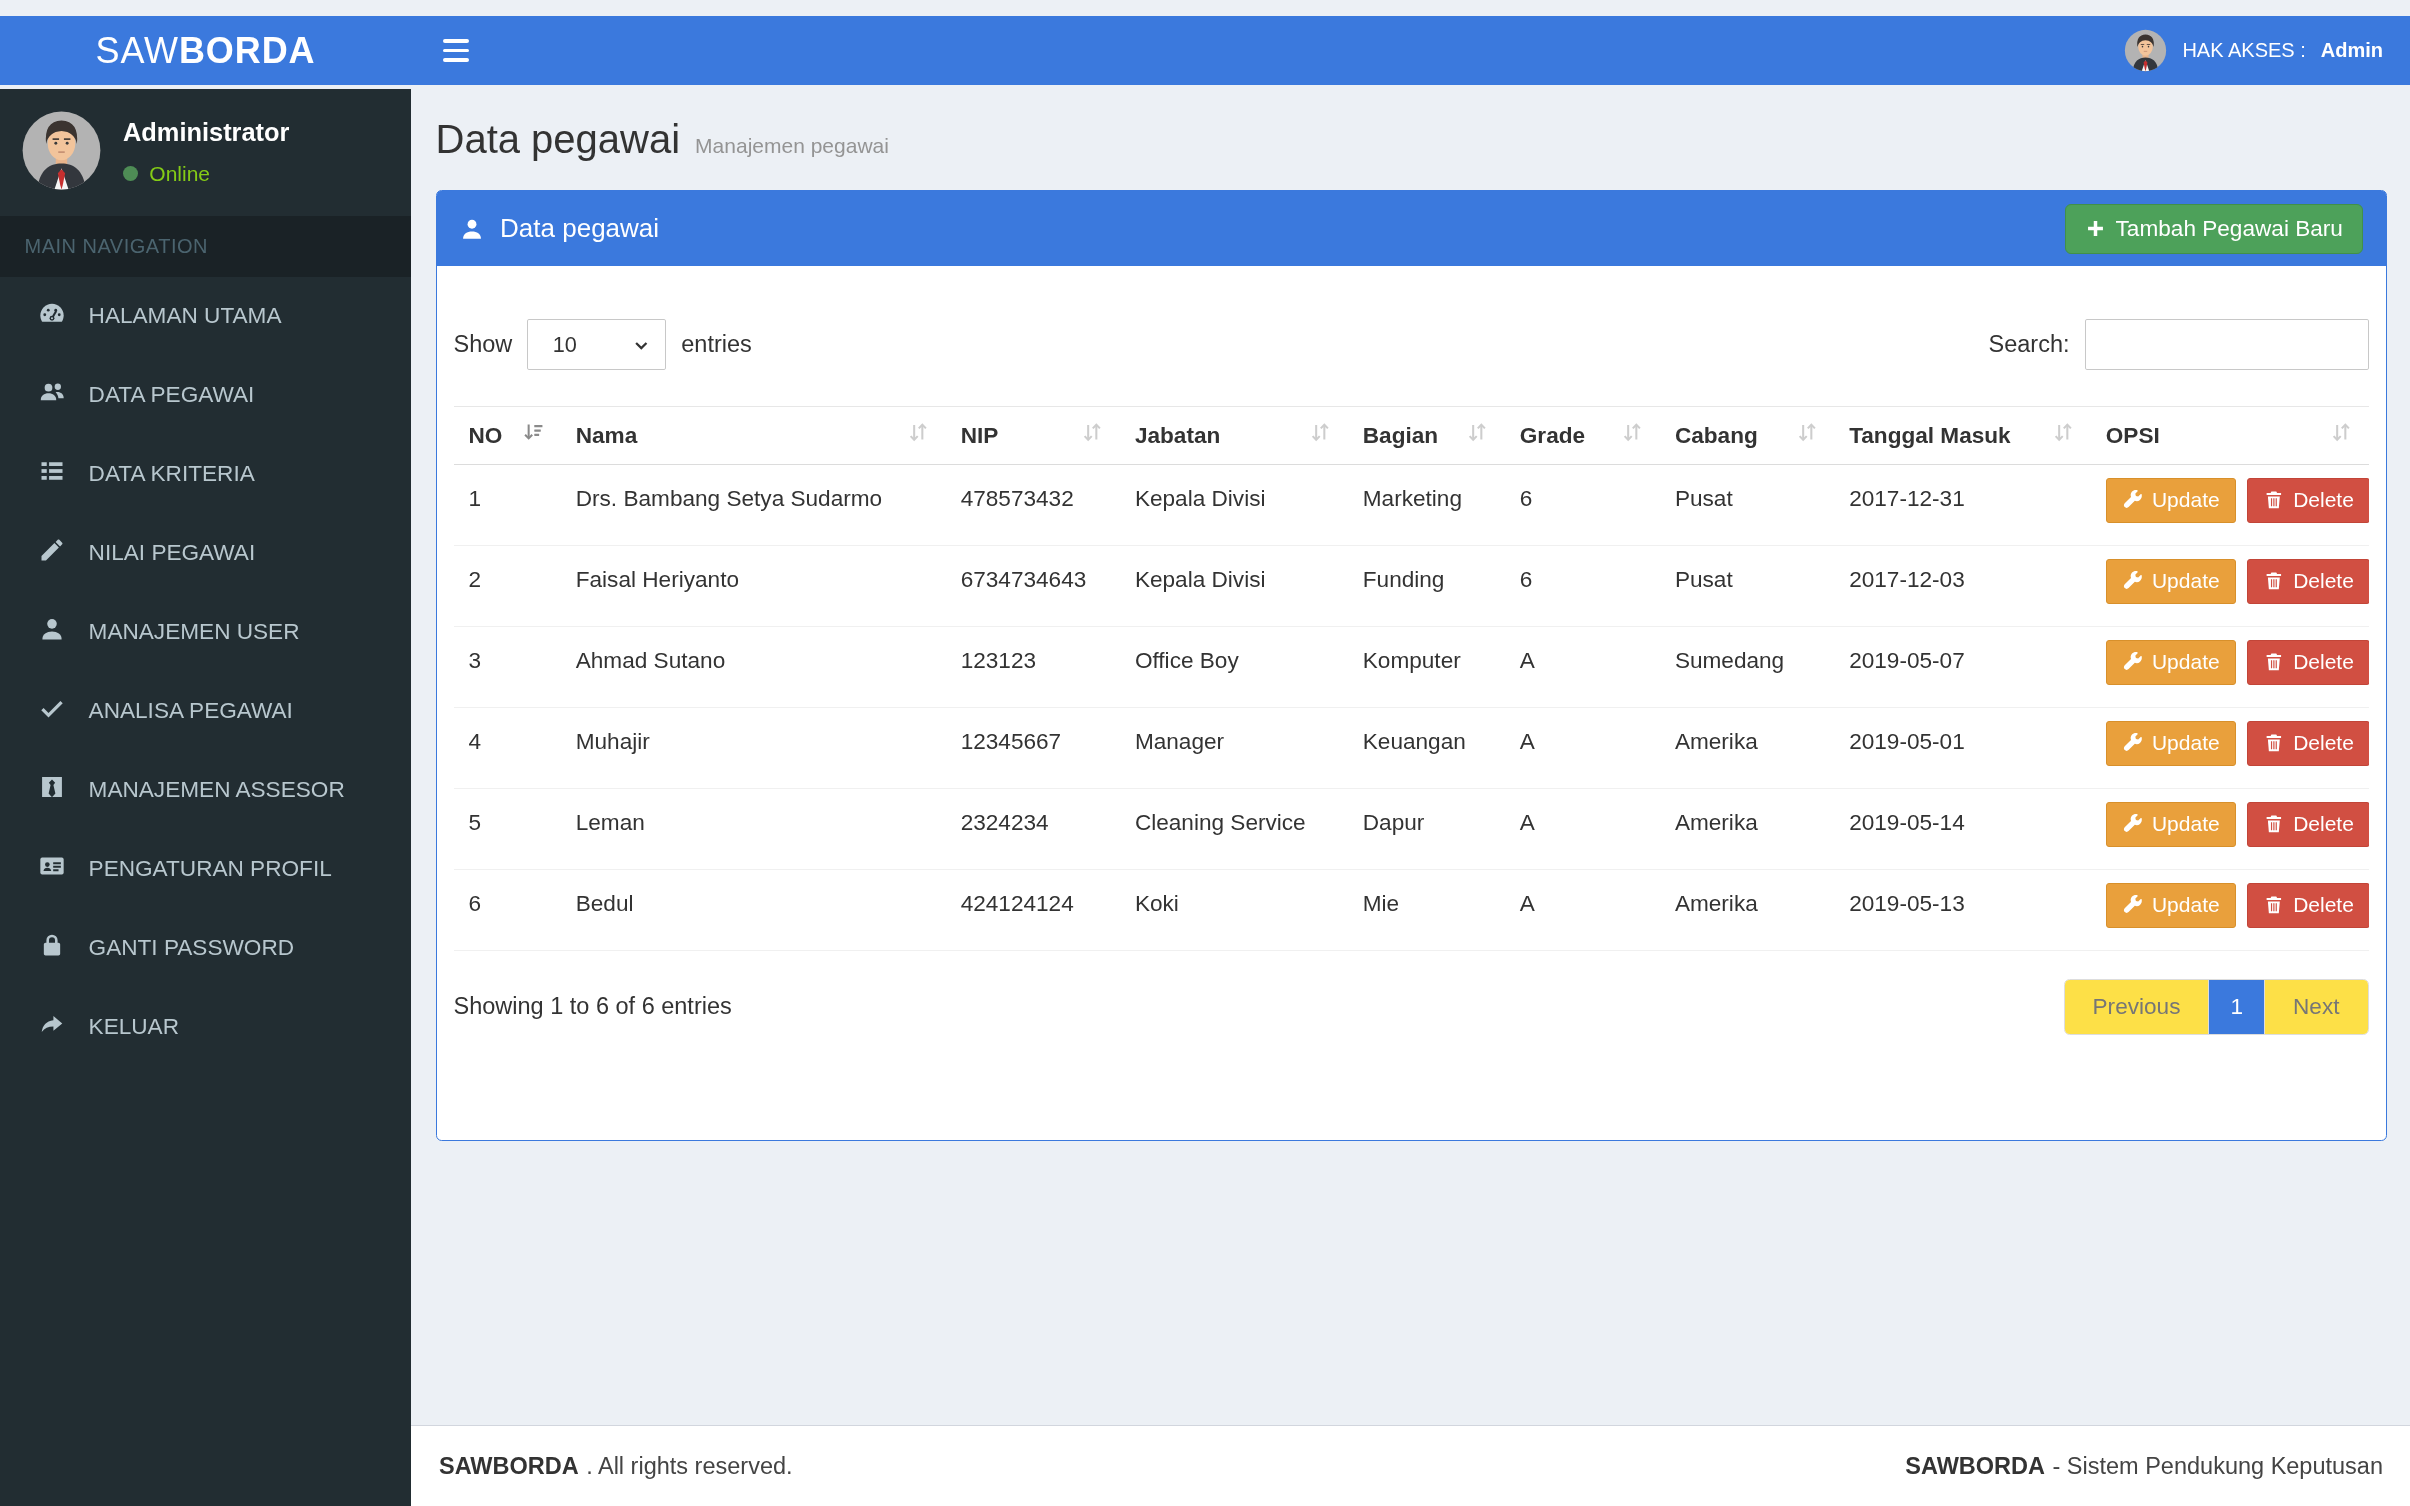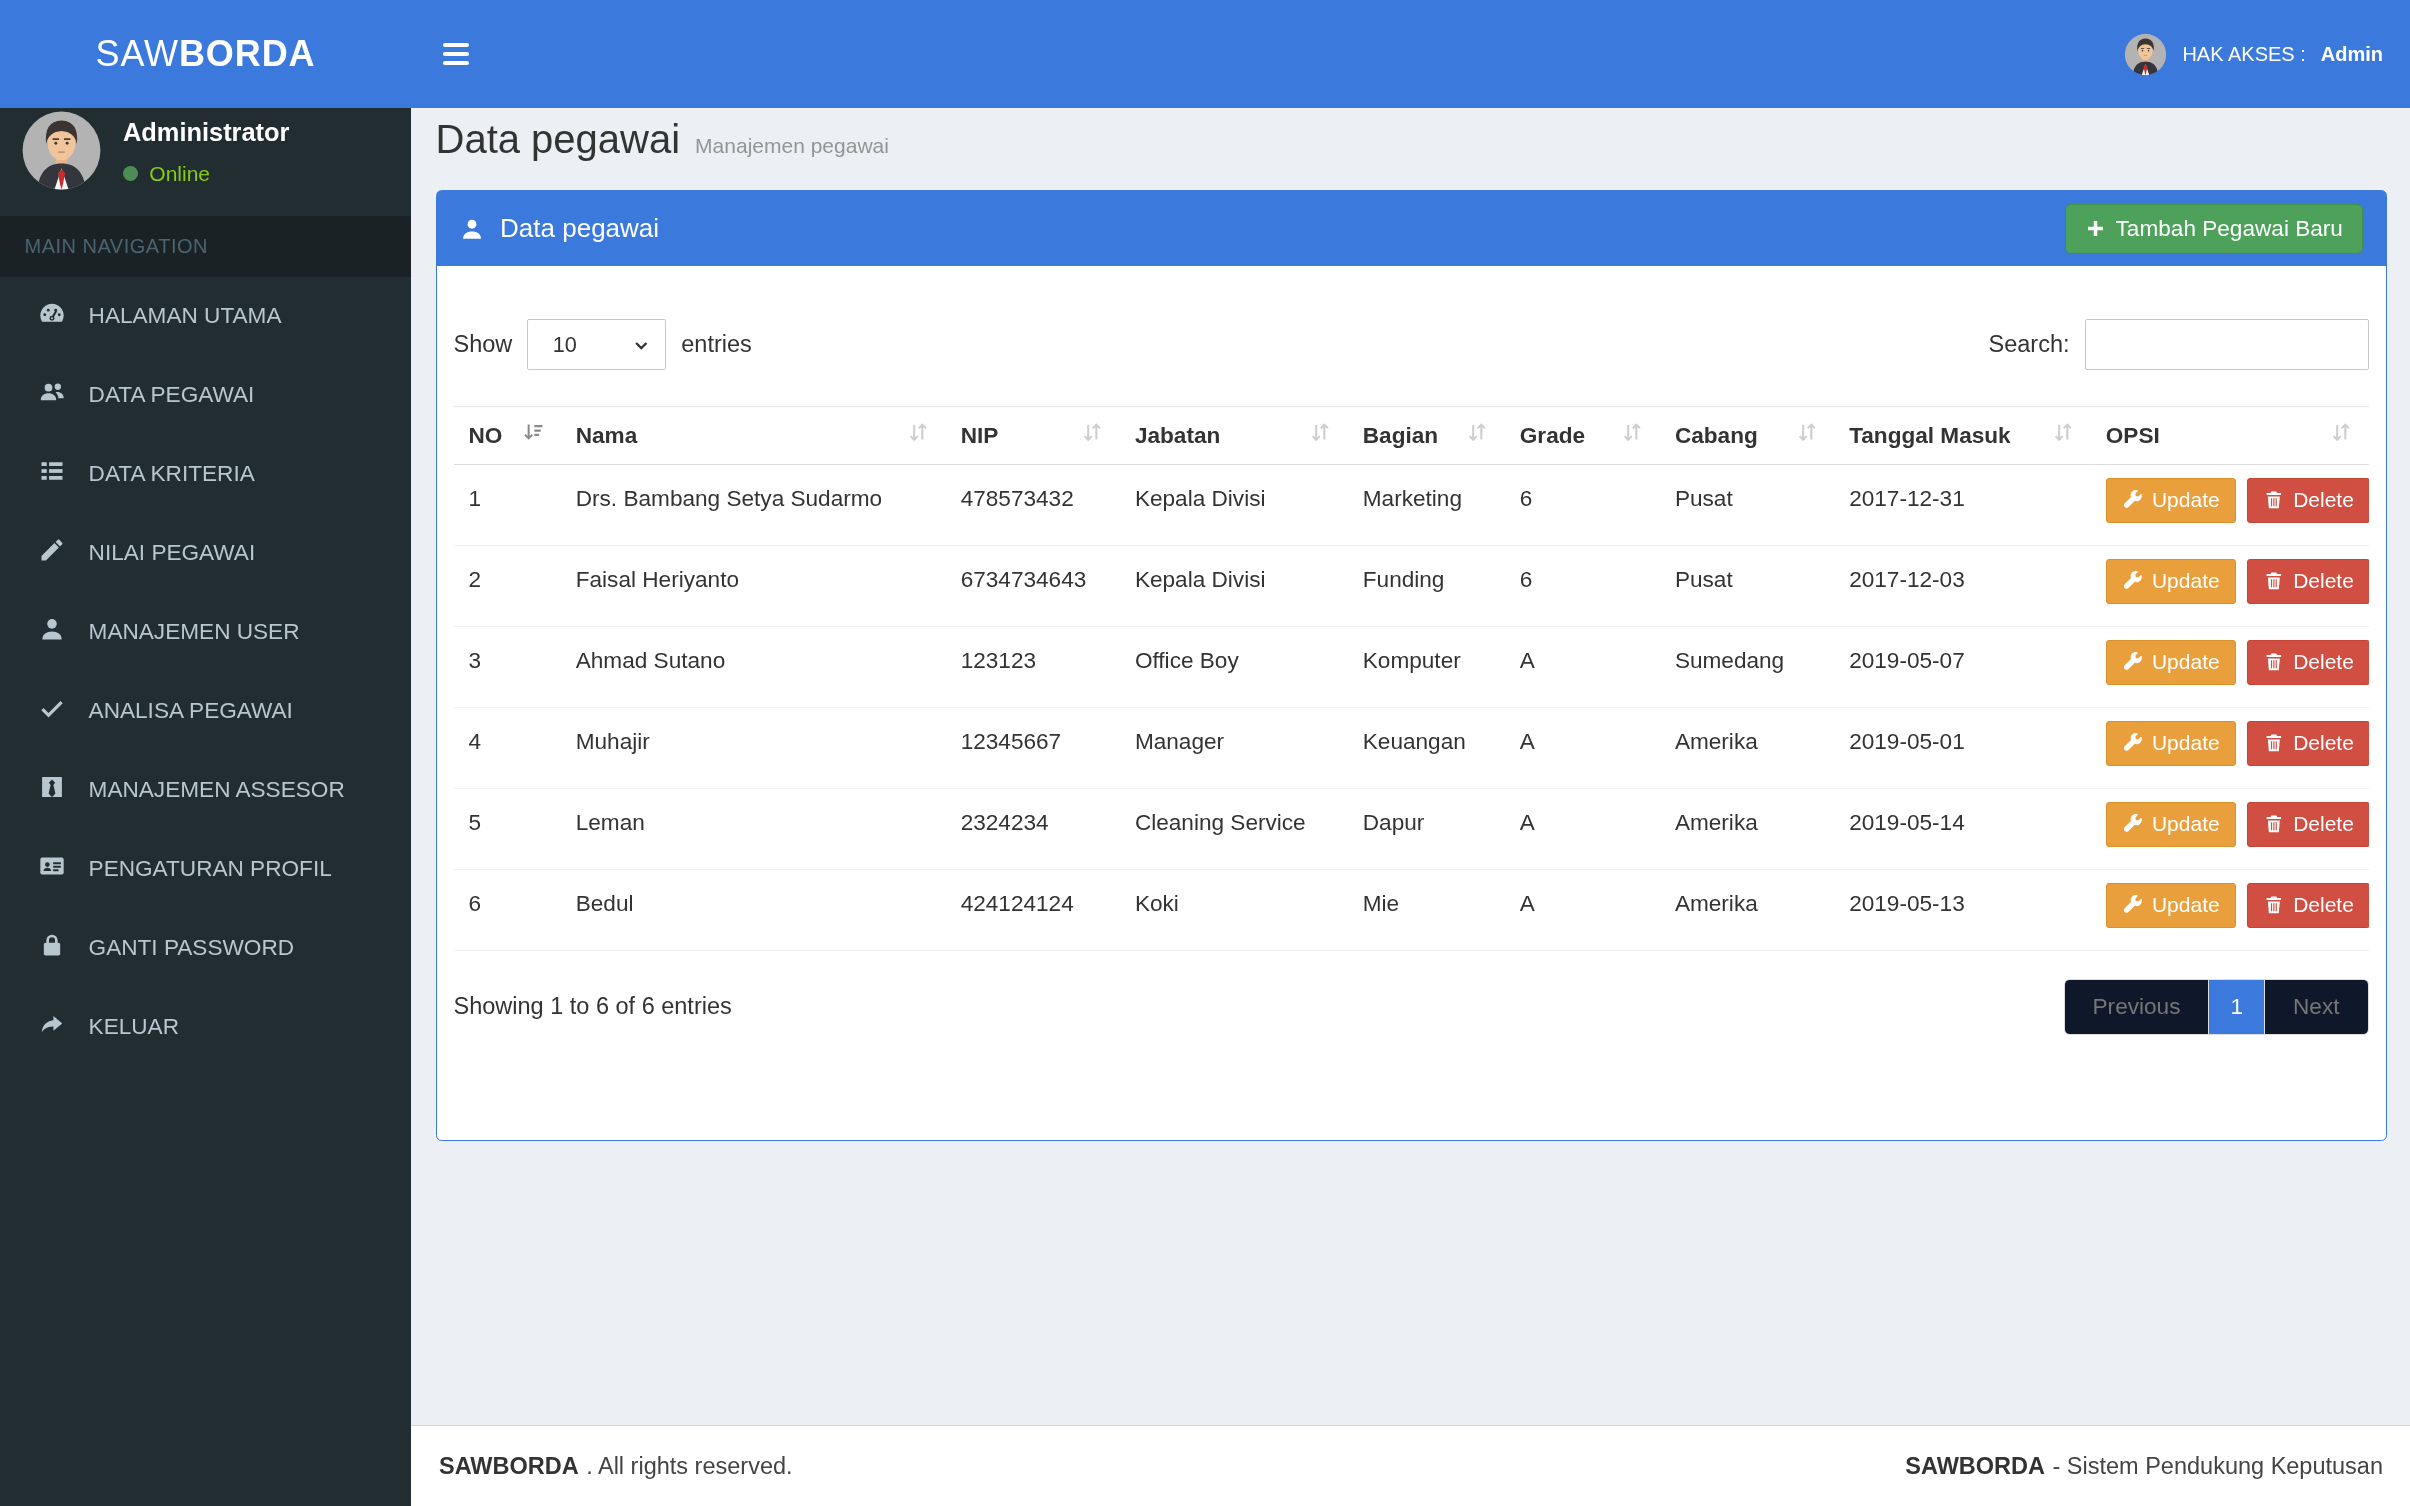--- a/index.html
+++ b/index.html
@@ -11,21 +11,21 @@
     --danger:#d14f42;
     --online:#4e8c55;
     --bg:#ecf0f5;
     --menu-text:#b8c7ce;
   }
   *{box-sizing:border-box;margin:0;padding:0}
   html,body{width:2411px;height:1507px;overflow:hidden}
   body{font-family:"Liberation Sans",sans-serif;background:var(--bg);position:relative;color:#333}
 
   
-  .main-header{position:absolute;top:0;left:0;right:0;height:108px;background:var(--primary);display:flex;z-index:20}
+  .main-header{position:absolute;top:16px;left:0;right:0;height:69px;background:var(--primary);display:flex;z-index:20}
   .logo{width:411px;display:flex;align-items:center;justify-content:center;color:#fff;font-size:36px;letter-spacing:0.9px}
   .logo .lt{font-weight:300}
   .logo .bd{font-weight:700}
   .navbar{flex:1;display:flex;align-items:center;justify-content:space-between;padding:0 28px 0 32px}
   .hamburger{width:51px;height:51px;display:flex;flex-direction:column;justify-content:center;gap:5.6px;cursor:pointer}
   .hamburger span{display:block;width:26px;height:3.8px;background:#fff;border-radius:1.9px}
   .user-menu{display:flex;align-items:center;gap:15px;color:#fff;font-size:20px;cursor:pointer}
   .user-menu b{font-weight:700}
   .avatar-sm{width:43px;height:43px;border-radius:50%;overflow:hidden;flex:none}
 
@@ -71,21 +71,21 @@
   th.sorted .ic-sort{color:#8a8a8a}
   .data-table tbody td{height:81px;vertical-align:top;padding:21px 15px 0 15px;border-bottom:0.9px solid #f0f0f0;color:#333;overflow:hidden;white-space:nowrap}
   .data-table tbody td.opsi-cell{padding-top:13px}
   .btn{display:inline-flex;align-items:center;gap:8.5px;height:45px;padding:0 15px;border-radius:3px;color:#fff;font-size:21px;border:0.9px solid transparent;cursor:pointer;font-family:inherit}
   .btn-update{background:var(--warning);border-color:#d8902b;margin-right:11.3px}
   .btn-delete{background:var(--danger);border-color:#c24538}
   .ic-btn{width:21.7px;height:21.7px;fill:#fff;flex:none}
 
   .table-footer{display:flex;align-items:center;justify-content:space-between;margin-top:28px;font-size:23.5px}
   .pagination{display:flex;border:0.9px solid #ddd;border-radius:5.6px;overflow:hidden;font-size:22.6px;background:#fff}
-  .page-btn{padding:14px 28px;color:#767676;background:#0f172a;border-right:0.9px solid #ddd;cursor:pointer}
+  .page-btn{padding:14px 28px;color:#767676;background:#fde047;border-right:0.9px solid #ddd;cursor:pointer}
   .page-btn.active{background:var(--primary);color:#fff;padding:14px 21px}
   .page-btn:last-child{border-right:none}
 
   
   .main-footer{position:absolute;left:411px;right:0;bottom:0;height:82px;background:#fff;border-top:0.9px solid #d2d6de;display:flex;align-items:center;justify-content:space-between;padding:0 28px;font-size:23.5px;color:#444}
   .main-footer b{color:#333;font-weight:700;margin-right:7.5px}
   .svg-defs{position:absolute;width:0;height:0;overflow:hidden}
 </style>
 </head>
 <body>

